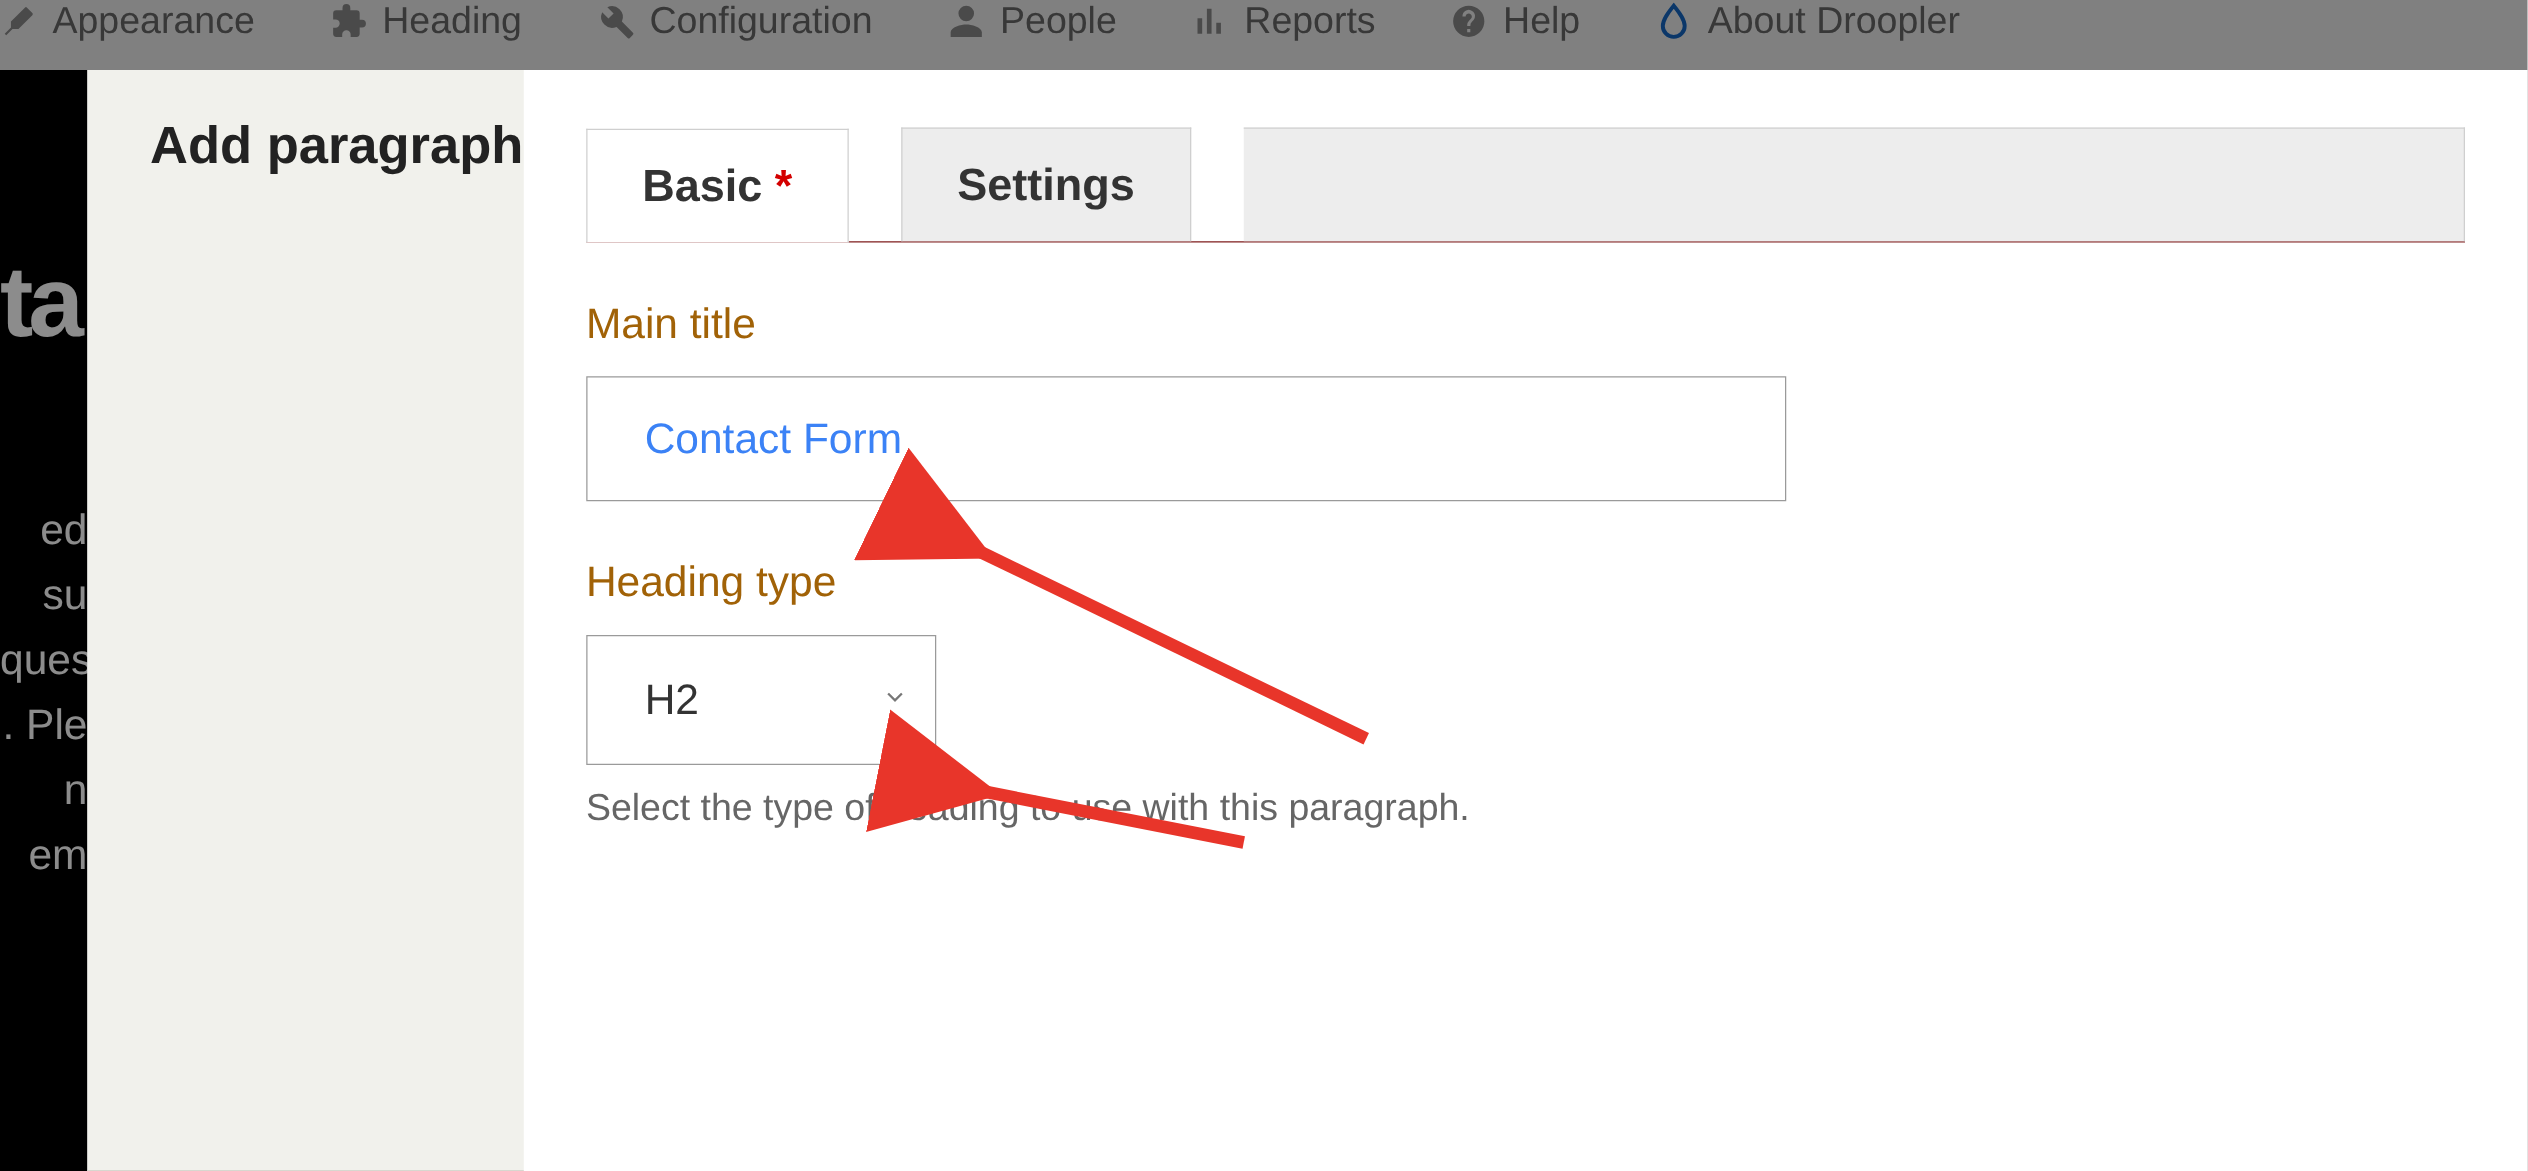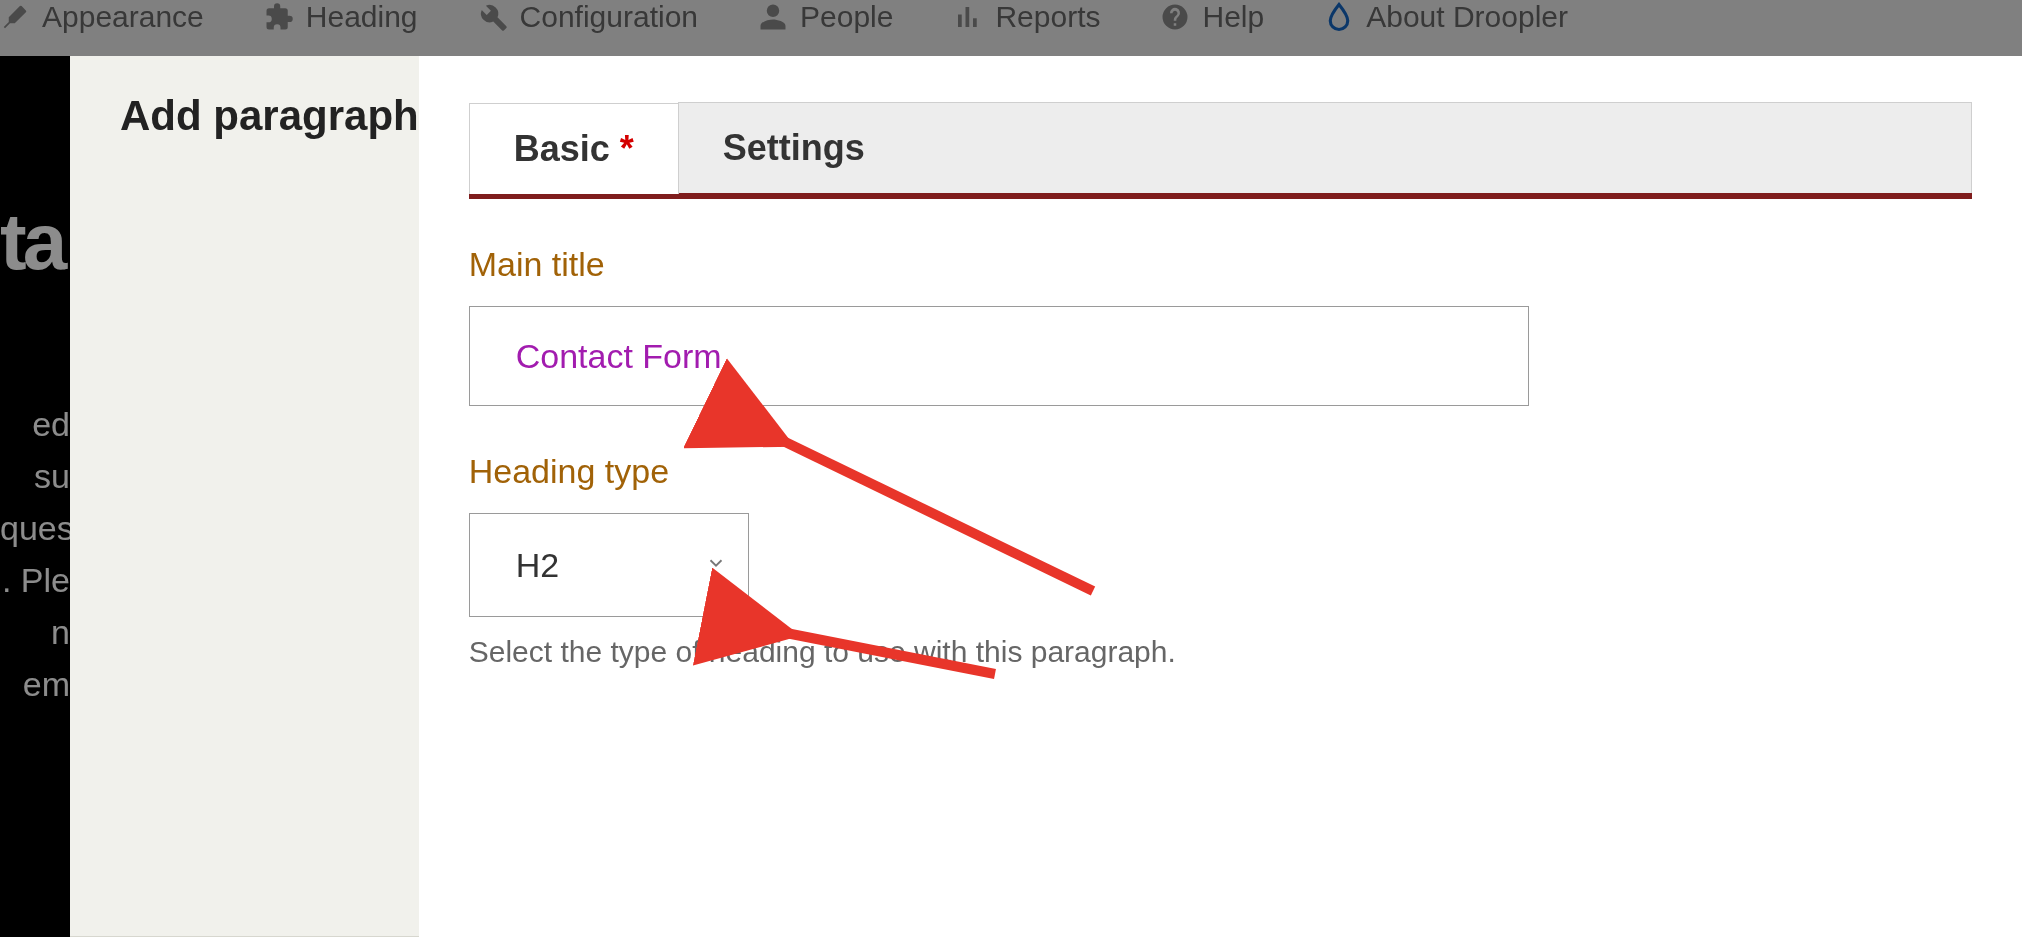--- a/index.html
+++ b/index.html
@@ -12,29 +12,29 @@
   .blackzone{position:absolute;left:0;top:56px;width:70px;height:881px;background:#000;color:#fff;}
   .blackzone .logo{font-size:80px;font-weight:700;letter-spacing:-4px;padding:150px 0 0 0;line-height:0.9;}
   .blackzone .frag{font-size:34px;line-height:52px;padding-top:120px;text-align:right;}
   .dim{position:absolute;inset:0;background:rgba(0,0,0,.45);}
   
   .modal{position:absolute;left:70px;top:56px;right:0;bottom:0;background:#fff;display:flex;flex-direction:row;}
   .modal-head{background:#f1f1ec;border-bottom:1px solid #d7d7cf;padding:36px 0 44px 50px;}
   .modal-head h1{margin:0;font-size:42px;font-weight:700;color:#222;}
   .modal-body{padding:46px 50px 0 50px;flex:1;position:relative;}
   
-  .tabstrip{display:flex;border-bottom:6px solid #7f1d1d;}
+  .tabstrip{display:flex;border-bottom:1px solid #7f1d1d;gap:43px;}
   .tab{padding:24px 44px;font-size:36px;font-weight:700;color:#333;background:#ededed;border:1px solid #cfcfcf;border-bottom:none;margin-right:-1px;cursor:pointer;}
   .tab.active{background:#fff;position:relative;top:1px;}
   .tab .req{color:#d40000;}
   .tabstrip-fill{flex:1;border:1px solid #cfcfcf;border-left:none;border-bottom:none;background:#ededed;}
   
   .form{padding:28px 0 0 0;max-width:1030px;}
   .flabel{font-size:34px;color:#a16207;margin:18px 0 22px 0;}
-  .tinput{width:1060px;height:100px;border:1px solid #9a9a9a;font-size:34px;color:#a21caf;padding:0 46px;box-sizing:border-box;background:#fff;}
+  .tinput{width:960px;height:100px;border:1px solid #9a9a9a;font-size:34px;color:#3b82f6;padding:0 46px;box-sizing:border-box;background:#fff;}
   .selwrap{position:relative;display:inline-block;}
   .sel{width:280px;height:104px;border:1px solid #9a9a9a;font-size:34px;color:#333;padding:0 50px 0 46px;background:#fff;appearance:none;-webkit-appearance:none;cursor:pointer;}
   .selwrap .chev{position:absolute;right:22px;top:50%;transform:translateY(-50%);pointer-events:none;}
   .selwrap .chev svg{width:22px;height:22px;stroke:#777;fill:none;stroke-width:2;}
   .help{font-size:30px;color:#666;margin-top:18px;}
   
   .arrows{position:absolute;left:0;top:0;pointer-events:none;}
 </style>
 </head>
 <body>

